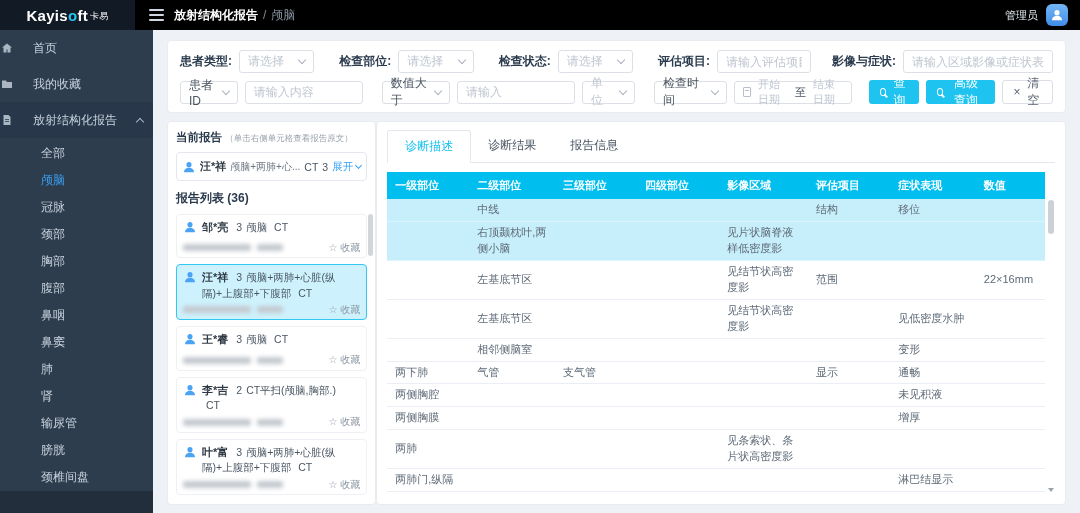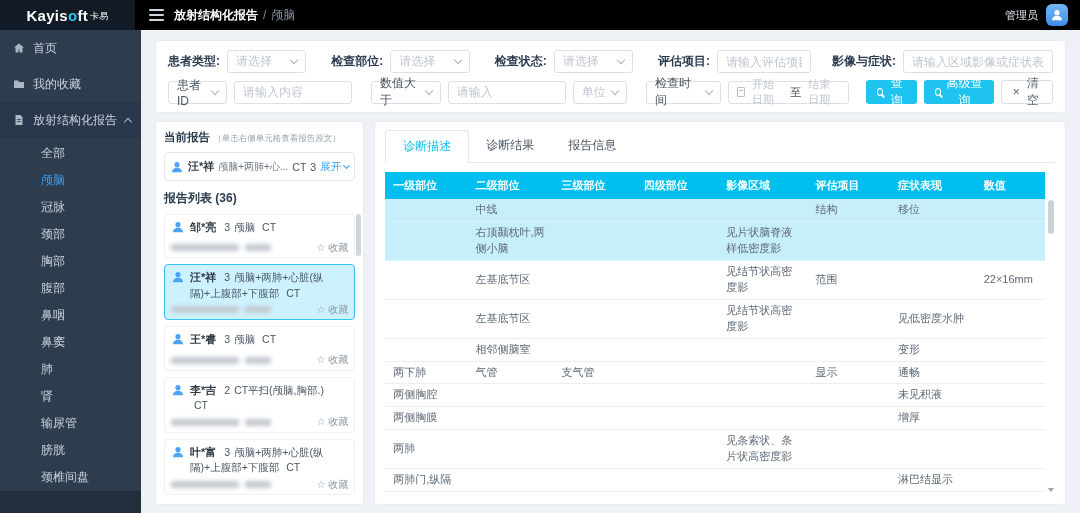--- a/index.html
+++ b/index.html
@@ -17,21 +17,21 @@
   .crumb-root { font-weight:bold; font-size:12px; }
   .crumb-sep { color:#7e8b99; margin:0 5px; }
   .crumb-cur { color:#8d99a7; }
   .top-right { margin-left:auto; display:flex; align-items:center; gap:8px; padding-right:12px; }
   .username { font-size:11px; color:#e3e9f0; }
   .avatar { width:22px; height:22px; border-radius:6px; background:linear-gradient(#74b6f5,#3f8de8); display:flex; align-items:center; justify-content:center; cursor:pointer; }
 
   
   .bodyrow { flex:1; display:flex; min-height:0; }
   .sidebar { flex:0 0 135px; background:#2e3d4d; color:#c7d2dd; display:flex; flex-direction:column; font-size:12px; }
-  .side-item { height:36px; display:flex; align-items:center; gap:8px; padding:0 10px 0 13px; cursor:pointer; white-space:nowrap; }
+  .side-item { height:36px; display:flex; align-items:center; gap:20px; padding:0 10px 0 1px; cursor:pointer; white-space:nowrap; }
   .side-item svg { flex:0 0 auto; }
   .side-section { background:#28374a; }
   .side-section .caret { margin-left:auto; width:6px; height:6px; border-left:1px solid #aab6c2; border-top:1px solid #aab6c2; transform:rotate(45deg); margin-top:3px; }
   .submenu { flex:1; list-style:none; padding-top:2px; }
   .submenu li { height:27px; line-height:27px; padding-left:41px; cursor:pointer; color:#c7d2dd; }
   .submenu li.active { color:#3ba2f8; }
   .side-foot { height:22px; background:#222e3c; }
 
   .main { flex:1; min-width:0; padding:10px 14px 8px; display:flex; flex-direction:column; gap:8px; }
 
@@ -51,21 +51,21 @@
   .cal:before { content:""; position:absolute; top:2px; left:1px; right:1px; border-top:1px solid #b9c0ca; }
   .dr-ph { color:#bfc6d0; font-size:11px; }
   .dr-to { color:#49545f; font-size:11px; }
   .btn { height:24px; border:none; border-radius:3px; padding:0 11px; display:inline-flex; align-items:center; gap:5px; font-size:12px; cursor:pointer; font-family:inherit; }
   .btn-primary { background:#1ec3f0; color:#fff; }
   .btn-plain { background:#fff; border:1px solid #dcdfe6; color:#5a6472; }
   .mag { width:8px; height:8px; border:1.5px solid #fff; border-radius:50%; position:relative; display:inline-block; }
   .mag:after { content:""; position:absolute; width:4px; height:1.5px; background:#fff; right:-3px; bottom:-1px; transform:rotate(45deg); }
 
   
-  .content { flex:1; display:flex; gap:10px; min-height:0; }
+  .content { flex:1; display:flex; min-height:0; }
   .left-panel { flex:0 0 166px; background:#fff; border:1px solid #e8ecf0; border-radius:4px; padding:8px 8px 4px; display:flex; flex-direction:column; min-height:0; position:relative; }
   .cr-title { font-size:11.5px; font-weight:bold; color:#2b3b4e; white-space:nowrap; }
   .cr-hint { font-size:8.5px; color:#9aa3ad; font-weight:normal; }
   .cr-card { border:1px solid #e4e7ed; border-radius:4px; padding:6px 5px; margin:7px 0 9px; display:flex; align-items:center; gap:4px; font-size:11px; }
   .cr-card .pname { font-weight:bold; color:#303a45; white-space:nowrap; }
   .cr-card .pparts { color:#6a7581; overflow:hidden; text-overflow:ellipsis; white-space:nowrap; flex:1; min-width:0; font-size:10px; }
   .cr-card .pmod, .cr-card .pcount { color:#4a5663; font-size:10.5px; }
   .expand { color:#3ba2f8; font-size:10.5px; white-space:nowrap; display:flex; align-items:center; gap:3px; cursor:pointer; }
   .chev-blue { width:5px; height:5px; border-right:1px solid #3ba2f8; border-bottom:1px solid #3ba2f8; transform:rotate(45deg); margin-top:-2px; }
   .list-title { font-size:12px; font-weight:bold; color:#2b3b4e; margin-bottom:7px; }

